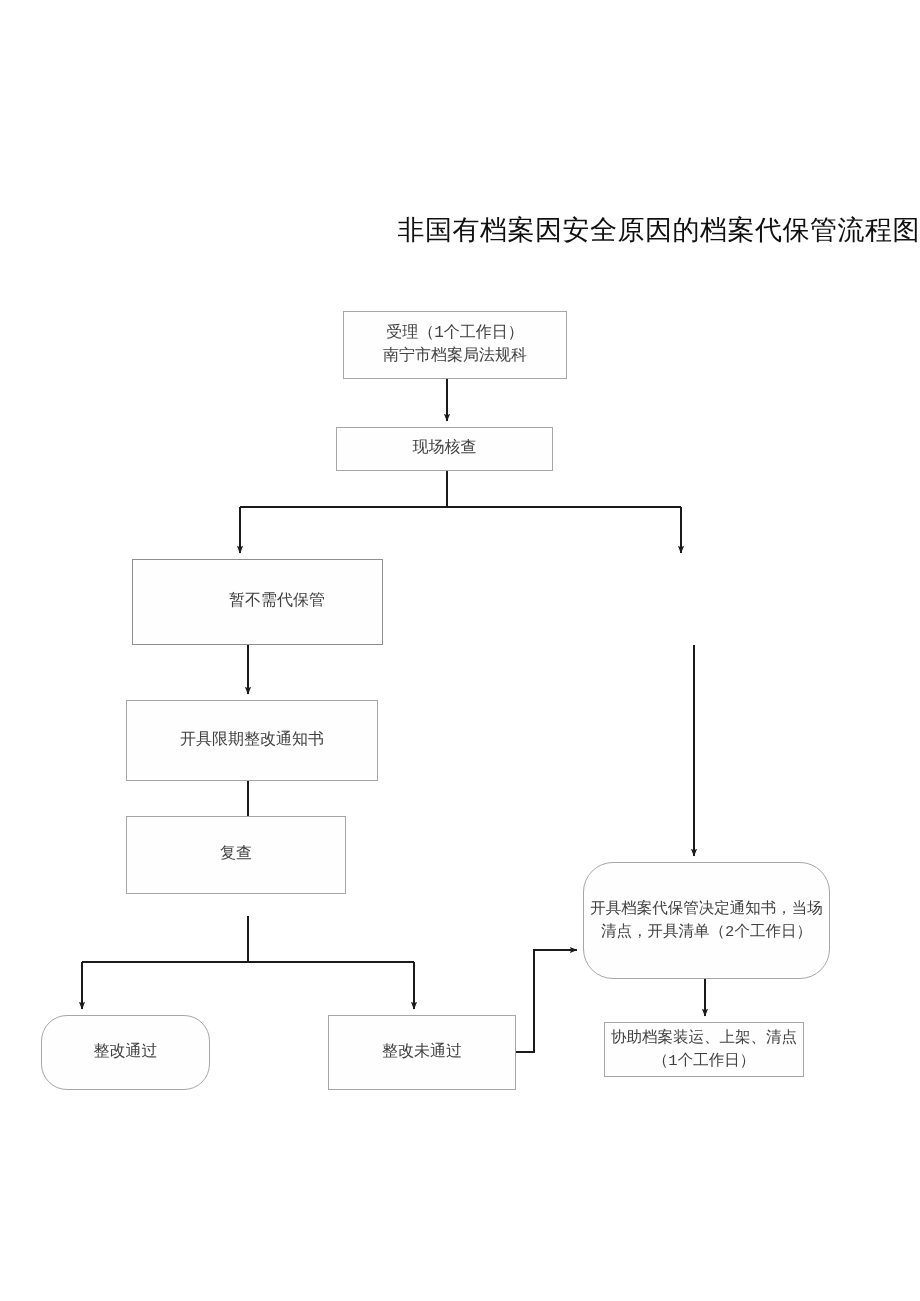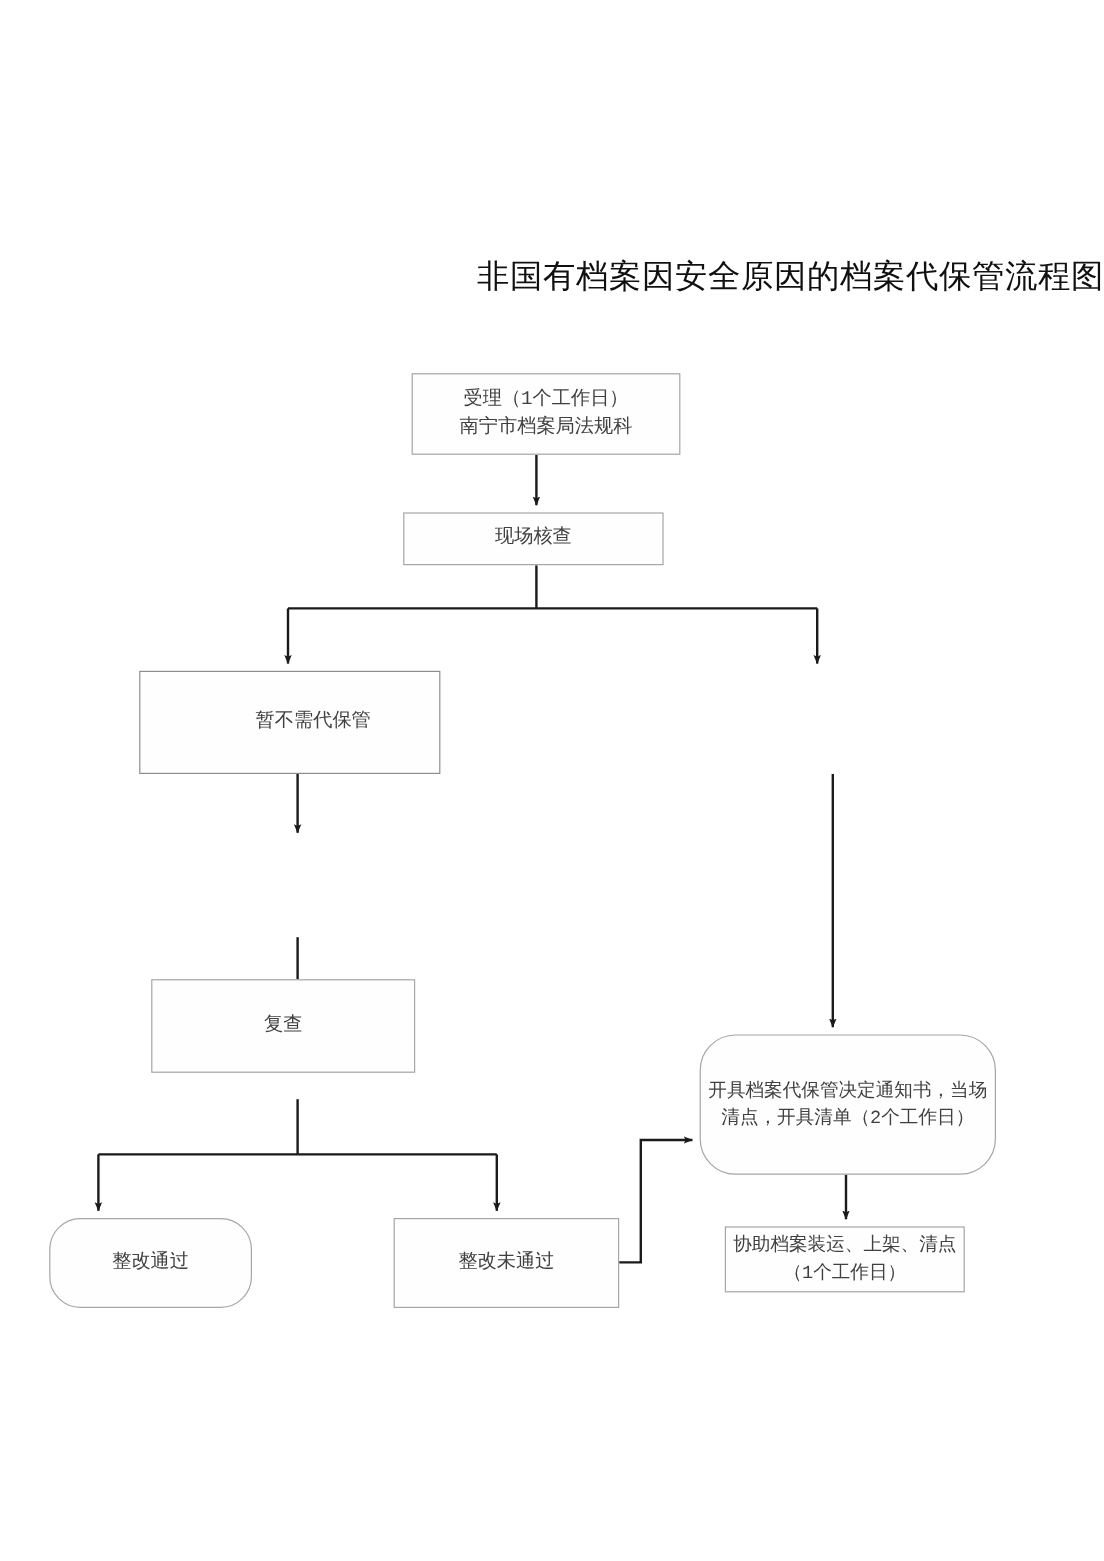--- a/index.html
+++ b/index.html
@@ -109,25 +109,28 @@
 
   <div class="node" style="left:343px; top:311px; width:224px; height:68px;">
     <span class="node-text">受理（1个工作日）
 南宁市档案局法规科</span>
   </div>
 
   <div class="node" style="left:336px; top:427px; width:217px; height:44px;">
     <span class="node-text">现场核查</span>
   </div>
 
-  <div class="node thick" style="left:116px; top:559px; width:251px; height:86px;padding-left:45px;">
+  <div class="node thick" style="left:132px; top:559px; width:251px; height:86px;padding-left:45px;">
     <span class="node-text">暂不需代保管</span>
   </div>
 
 
+  <div class="node" style="left:126px; top:700px; width:252px; height:81px;">
+    <span class="node-text">开具限期整改通知书</span>
+  </div>
 
   <div class="node" style="left:126px; top:816px; width:220px; height:78px;">
     <span class="node-text">复查</span>
   </div>
 
   <div class="node" style="left:41px; top:1015px; width:169px; height:75px;border-radius:26px;">
     <span class="node-text">整改通过</span>
   </div>
 
   <div class="node" style="left:296px; top:1015px; width:188px; height:75px;margin-left:32px;">

